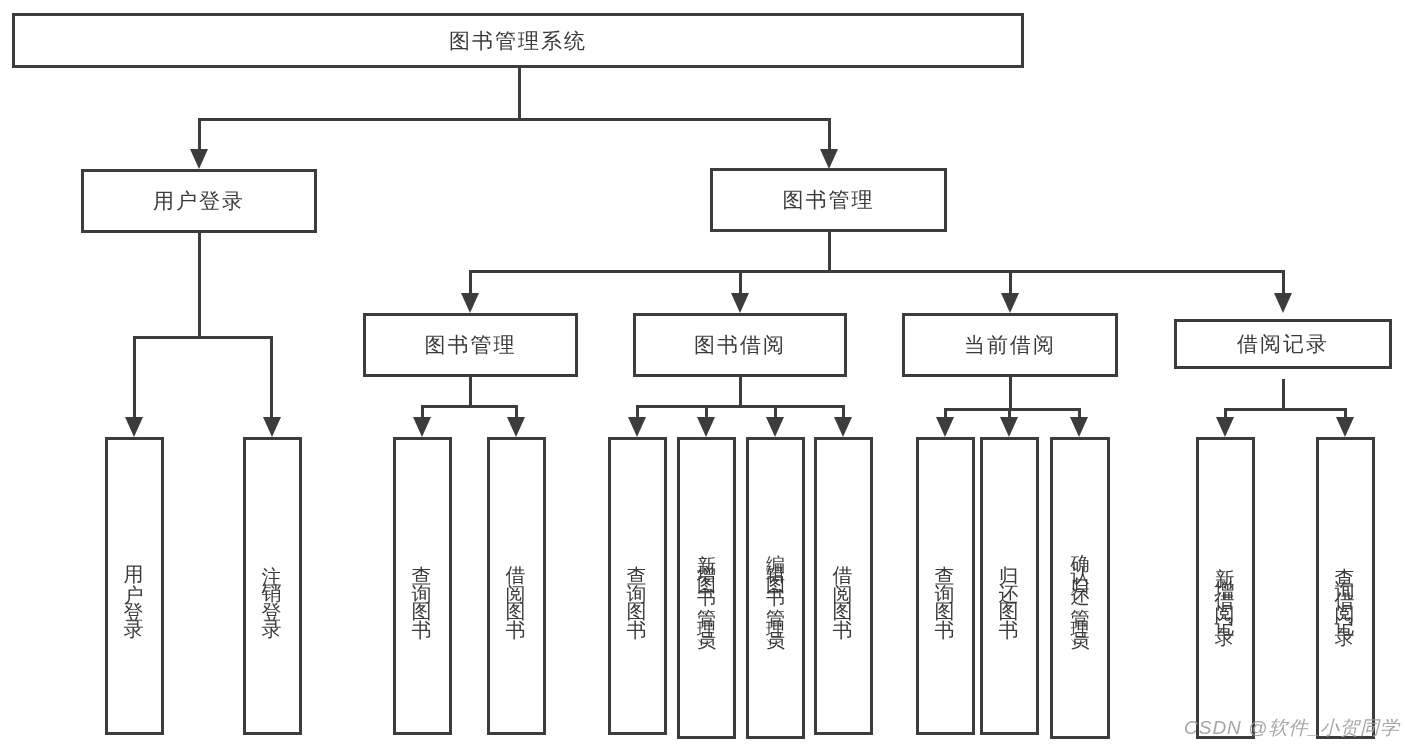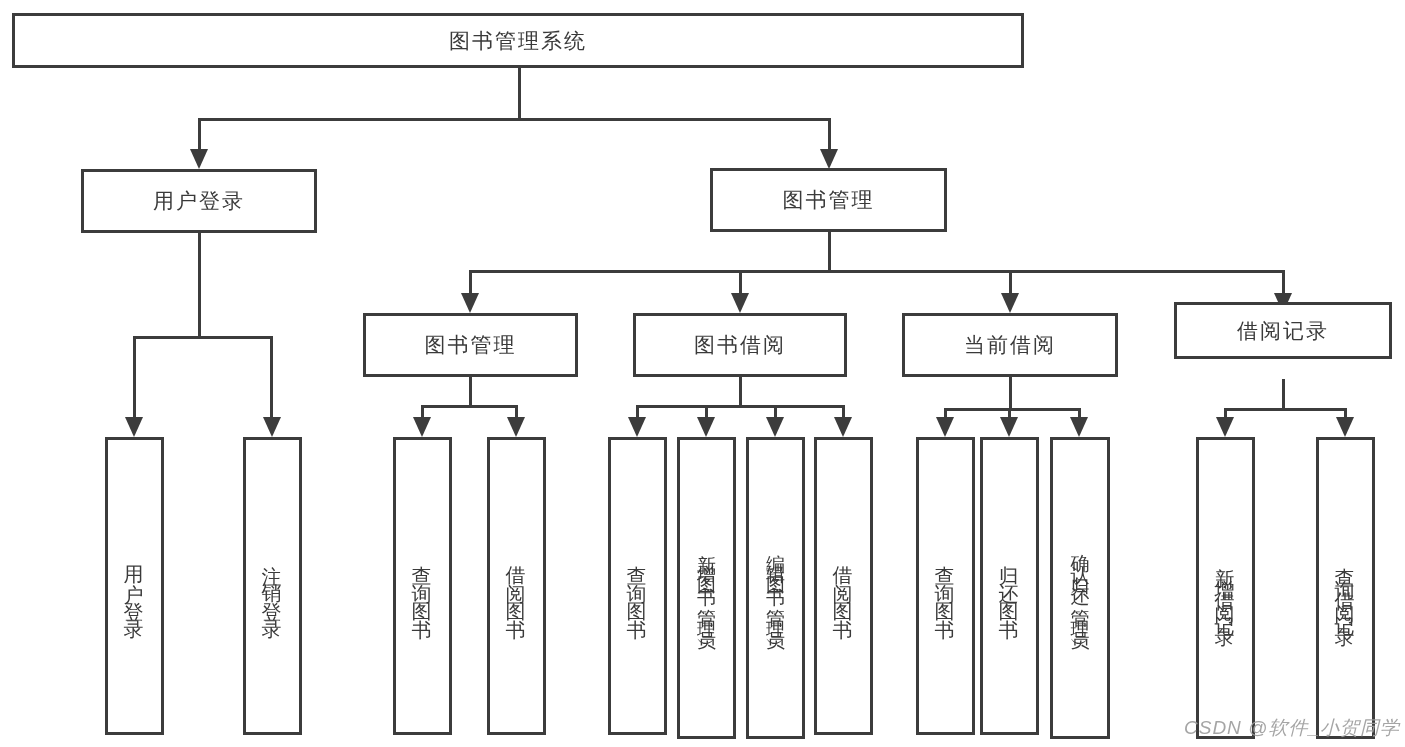--- a/index.html
+++ b/index.html
@@ -100,21 +100,21 @@
 
   <div class="box" style="left:363px;top:313px;width:215px;height:64px">
     <span class="label">图书管理</span>
   </div>
   <div class="box" style="left:633px;top:313px;width:214px;height:64px">
     <span class="label">图书借阅</span>
   </div>
   <div class="box" style="left:902px;top:313px;width:216px;height:64px">
     <span class="label">当前借阅</span>
   </div>
-  <div class="box" style="left:1174px;top:302px;width:218px;height:57px">
+  <div class="box" style="left:1174px;top:319px;width:218px;height:50px">
     <span class="label">借阅记录</span>
   </div>
 
   <div class="vline" style="left:469px;top:377px;height:30px"></div>
   <div class="hline" style="left:421px;top:405px;width:97px"></div>
   <div class="vline" style="left:421px;top:405px;height:14px"></div>
   <div class="vline" style="left:515px;top:405px;height:14px"></div>
   <div class="arrow" style="left:413px;top:417px"></div>
   <div class="arrow" style="left:507px;top:417px"></div>
 

